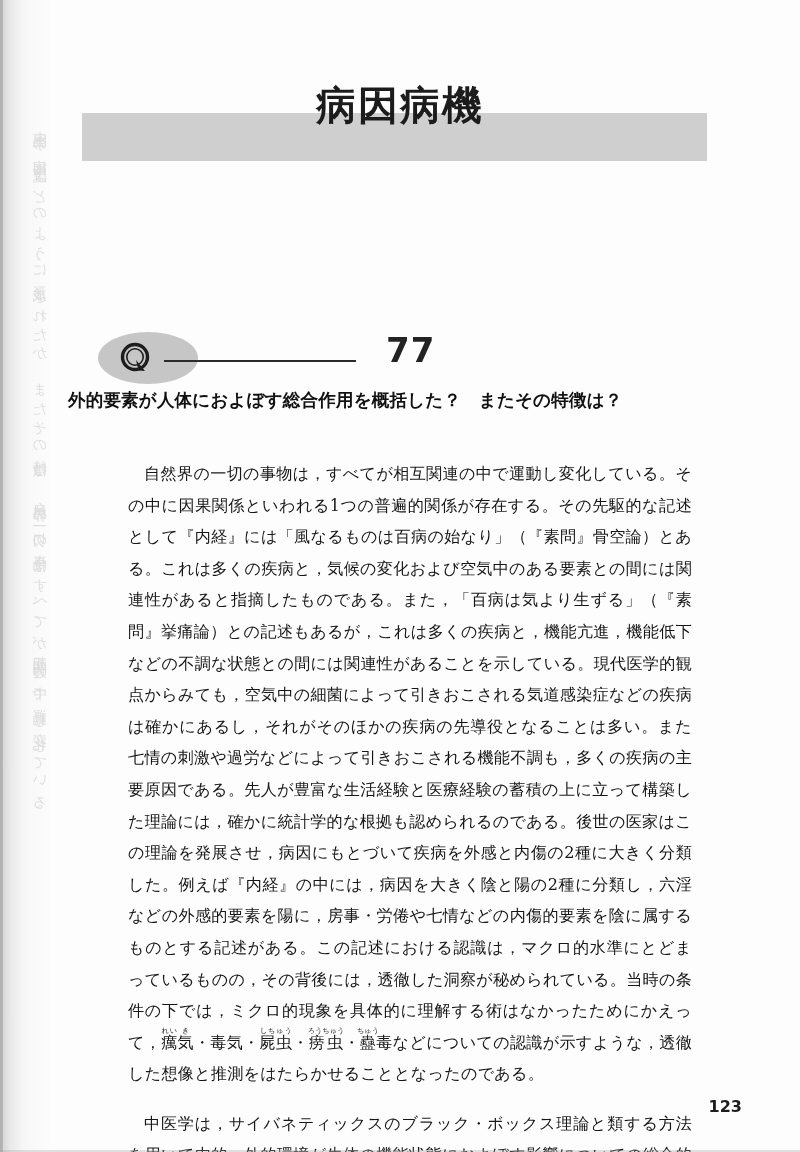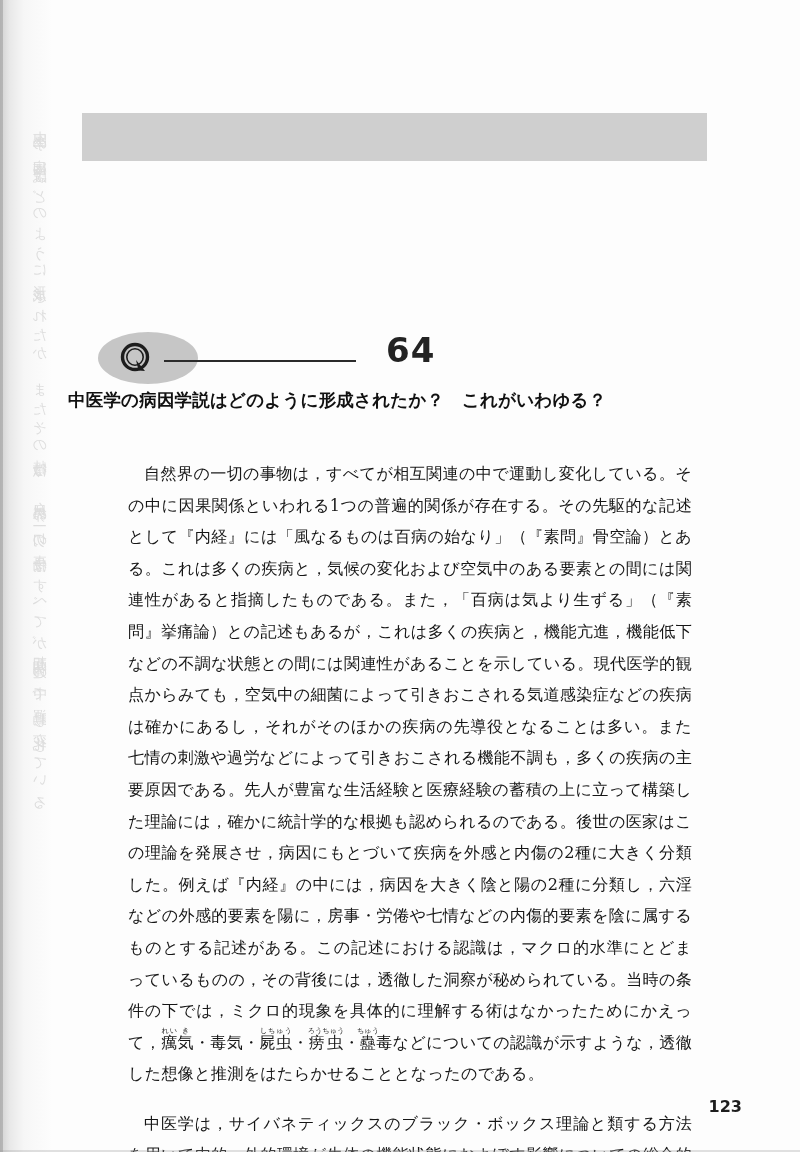--- a/index.html
+++ b/index.html
@@ -210,35 +210,36 @@
 
 <div id="page">
 
   <div class="paper-tone"></div>
 
   <div class="showthrough">
     <div class="col">中医学の病因学説はどのように形成されたか　またその特徴は　自然界の一切の事物はすべてが相互関連の中で運動し変化している</div>
   </div>
 
   <div class="title-band"></div>
+  <div class="page-title">病因病機</div>
 
   <div class="q-block">
     <div class="q-ellipse"></div>
     <div class="q-glyph">
       <svg width="36" height="36" viewBox="0 0 36 36">
         <circle cx="17" cy="17" r="12.5" fill="none" stroke="#1d1d1d" stroke-width="3.4"></circle>
         <circle cx="17" cy="17" r="8.2" fill="none" stroke="#1d1d1d" stroke-width="1.6"></circle>
         <path d="M18 20 L27 31 L20.5 30.5 Z" fill="#1d1d1d"></path>
       </svg>
     </div>
     <div class="q-rule"></div>
-    <div class="q-number">64</div>
+    <div class="q-number">77</div>
   </div>
 
-  <div class="question">中医学の病因学説はどのように形成されたか？　これがいわゆる？</div>
+  <div class="question">外的要素が人体におよぼす総合作用を概括した？　またその特徴は？</div>
 
   <div class="body-area">
 
     <p class="para"><span>自然界の一切の事物は，すべてが相互関連の中で運動し変化している。その中に因果関係といわれる1つの普遍的関係が存在する。その先駆的な記述として『内経』には「風なるものは百病の始なり」（『素問』骨空論）とある。これは多くの疾病と，気候の変化および空気中のある要素との間には関連性があると指摘したものである。また，「百病は気より生ずる」（『素問』挙痛論）との記述もあるが，これは多くの疾病と，機能亢進，機能低下などの不調な状態との間には関連性があることを示している。現代医学的観点からみても，空気中の細菌によって引きおこされる気道感染症などの疾病は確かにあるし，それがそのほかの疾病の先導役となることは多い。また七情の刺激や過労などによって引きおこされる機能不調も，多くの疾病の主要原因である。先人が豊富な生活経験と医療経験の蓄積の上に立って構築した理論には，確かに統計学的な根拠も認められるのである。後世の医家はこの理論を発展させ，病因にもとづいて疾病を外感と内傷の2種に大きく分類した。例えば『内経』の中には，病因を大きく陰と陽の2種に分類し，六淫などの外感的要素を陽に，房事・労倦や七情などの内傷的要素を陰に属するものとする記述がある。この記述における認識は，マクロ的水準にとどまっているものの，その背後には，透徹した洞察が秘められている。当時の条件の下では，ミクロ的現象を具体的に理解する術はなかったためにかえって，</span><ruby><span>癘</span><rt>れい</rt></ruby><ruby><span>気</span><rt>き</rt></ruby><span>・毒</span><span>気</span><span>・</span><ruby><span>屍虫</span><rt>しちゅう</rt></ruby><span>・</span><ruby><span>痨虫</span><rt>ろうちゅう</rt></ruby><span>・</span><ruby><span>蠱</span><rt>ちゅう</rt></ruby><span>毒などについての認識が示すような，透徹した想像と推測をはたらかせることとなったのである。</span></p>
 
     <p class="para"><span>中医学は，サイバネティックスのブラック・ボックス理論と類する方法を用いて内的・外的環境が生体の機能状態におよぼす影響についての総合的な認識を有していた。中医学は，まず生体の反応性を追求し，多くの内的・外的要素が人体におよぼす総合作用を概括した。それにより，人体の反応状態と，外部環境の変化など多様な要因を総合的に判断し，有効な治療手段を導き出すという方法論を確立した。これがいわゆる「</span></p>
 
   </div>
 
   <div class="folio">123</div>

